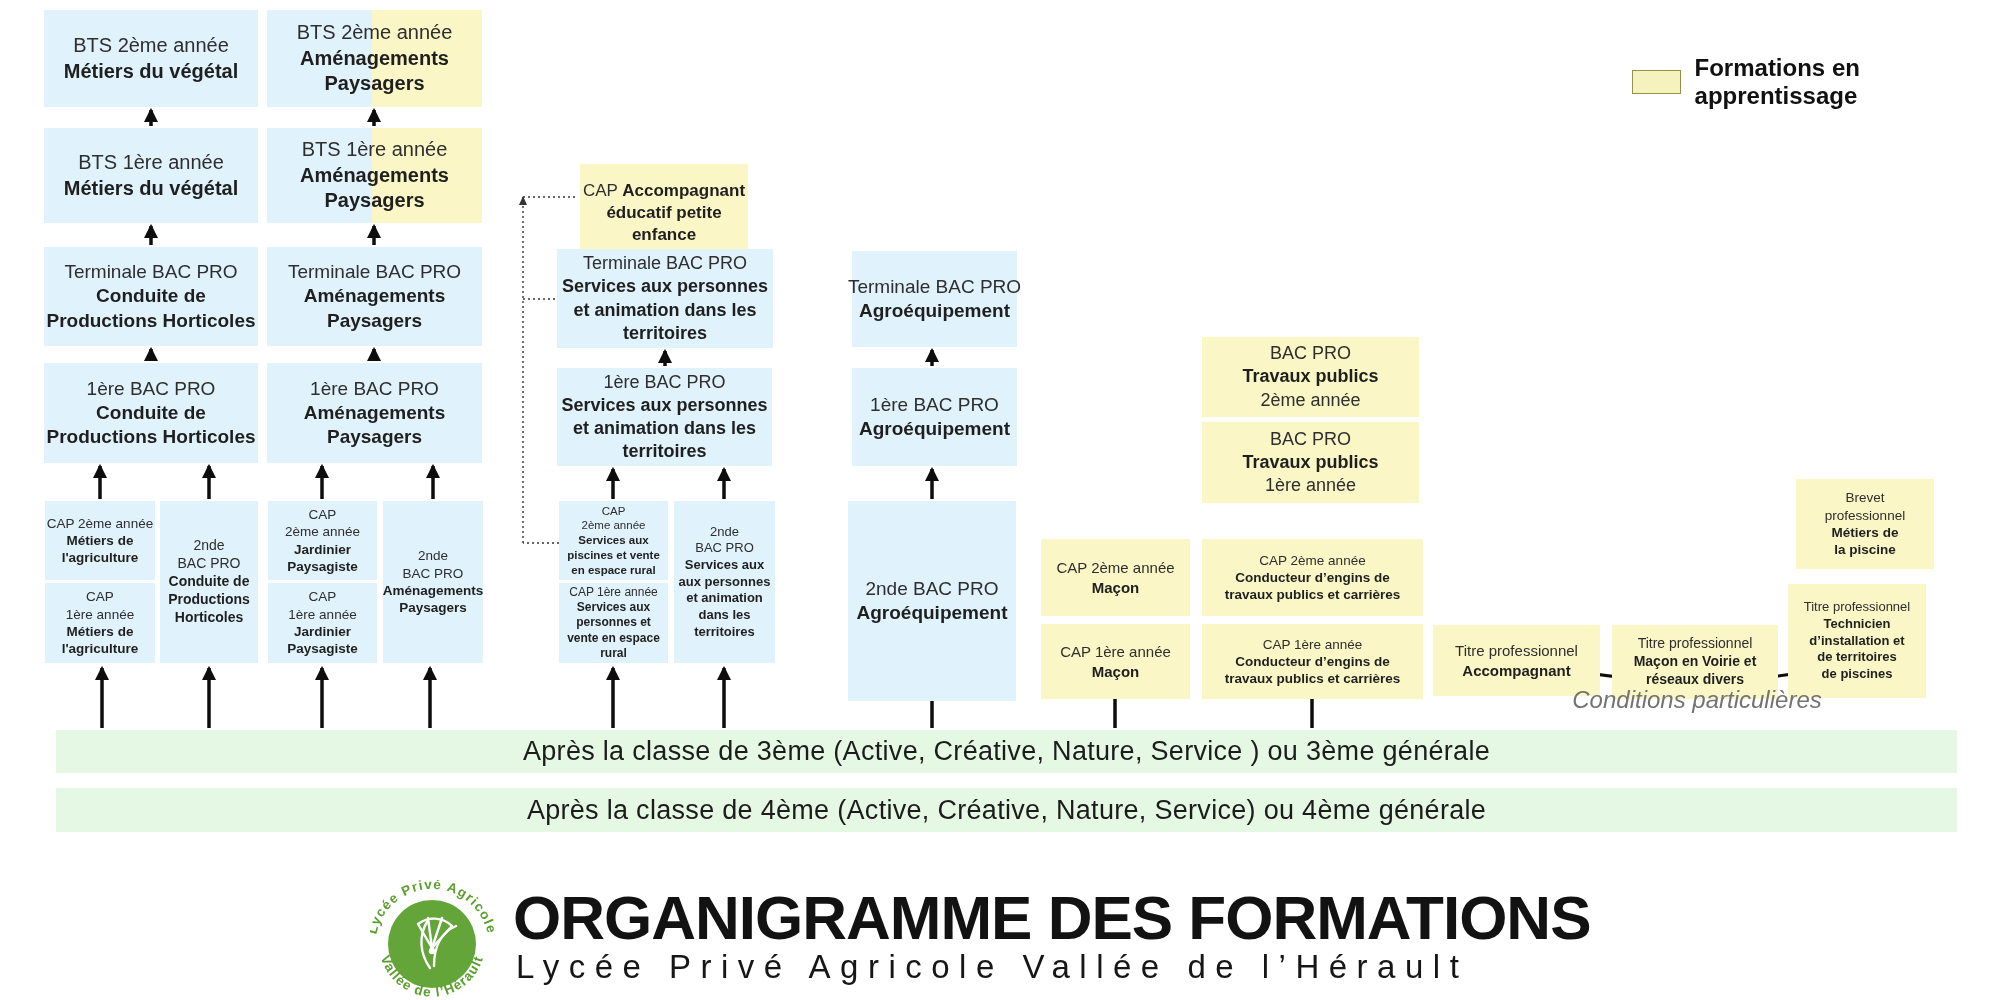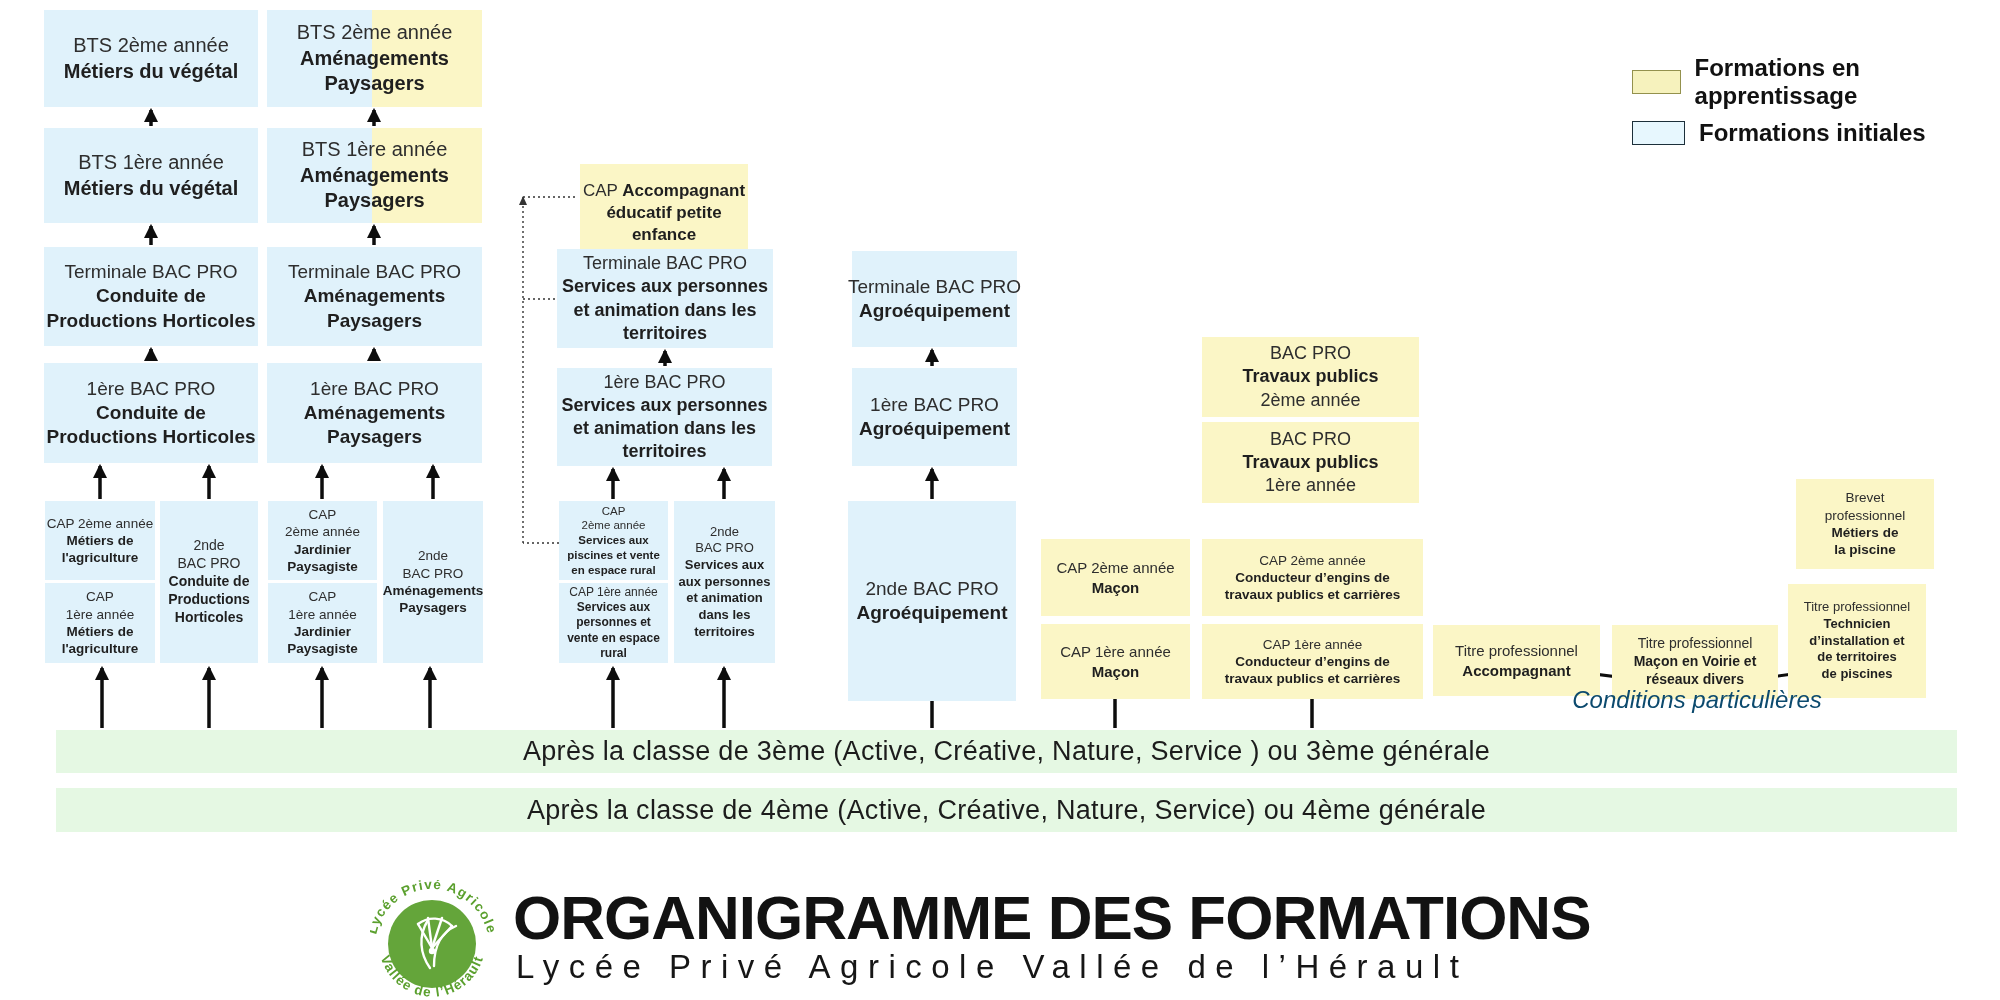--- a/index.html
+++ b/index.html
@@ -16,21 +16,21 @@
   .pathbar{position:absolute;left:56px;width:1901px;background:#e5f8e3;display:flex;
            align-items:center;justify-content:center;font-size:27px;color:#1c1c1c;
            letter-spacing:.3px;}
   #legend{position:absolute;left:1632px;top:26px;display:flex;flex-direction:column;gap:9px;margin-top:28px;}
   .legrow{display:flex;align-items:center;gap:14px;}
   .sw{width:53px;height:24px;display:inline-block;box-sizing:border-box;}
   .sw-app{background:#f6f2bd;border:1.5px solid #93914d;}
   .sw-init{background:#e7f7fe;border:1.5px solid #1c2f3a;}
   .leglabel{font-weight:bold;font-size:24px;color:#111;}
   #conditions{position:absolute;left:1557px;top:686px;width:280px;text-align:center;
-              font-style:italic;font-size:24px;color:#0c4a6e;}
+              font-style:italic;font-size:24px;color:#737373;}
   #page-title{position:absolute;left:513px;top:882px;font-size:62px;font-weight:bold;
               letter-spacing:-1px;color:#121212;white-space:nowrap;}
   #page-subtitle{position:absolute;left:516px;top:948px;font-size:33px;letter-spacing:9.5px;
                  color:#161616;white-space:nowrap;}
   #logo{position:absolute;left:370px;top:880px;}
 </style>
 </head>
 <body>
 
 <div id="stage">
@@ -257,24 +257,20 @@
         <div class="ln"><span class="b">Métiers de</span></div>
         <div class="ln"><span class="b">la piscine</span></div>
       </div>
     </div>
 
   <div id="legend">
     <div class="legrow">
       <span class="sw sw-app"></span>
       <span class="leglabel">Formations en apprentissage</span>
     </div>
-    <div class="legrow">
-      <span class="sw sw-init"></span>
-      <span class="leglabel">Formations initiales</span>
-    </div>
   </div>
 
   <div id="conditions">Conditions particulières</div>
 
   <div class="pathbar" style="top:730px;height:43px">Après la classe de 3ème (Active, Créative, Nature, Service ) ou 3ème générale</div>
   <div class="pathbar" style="top:788px;height:44px">Après la classe de 4ème (Active, Créative, Nature, Service) ou 4ème générale</div>
 
   <svg id="logo" width="125" height="125" viewBox="0 0 125 125">
     <defs>
       <path id="arcTop" d="M 5 66 A 57 57 0 0 1 119 66"></path>

